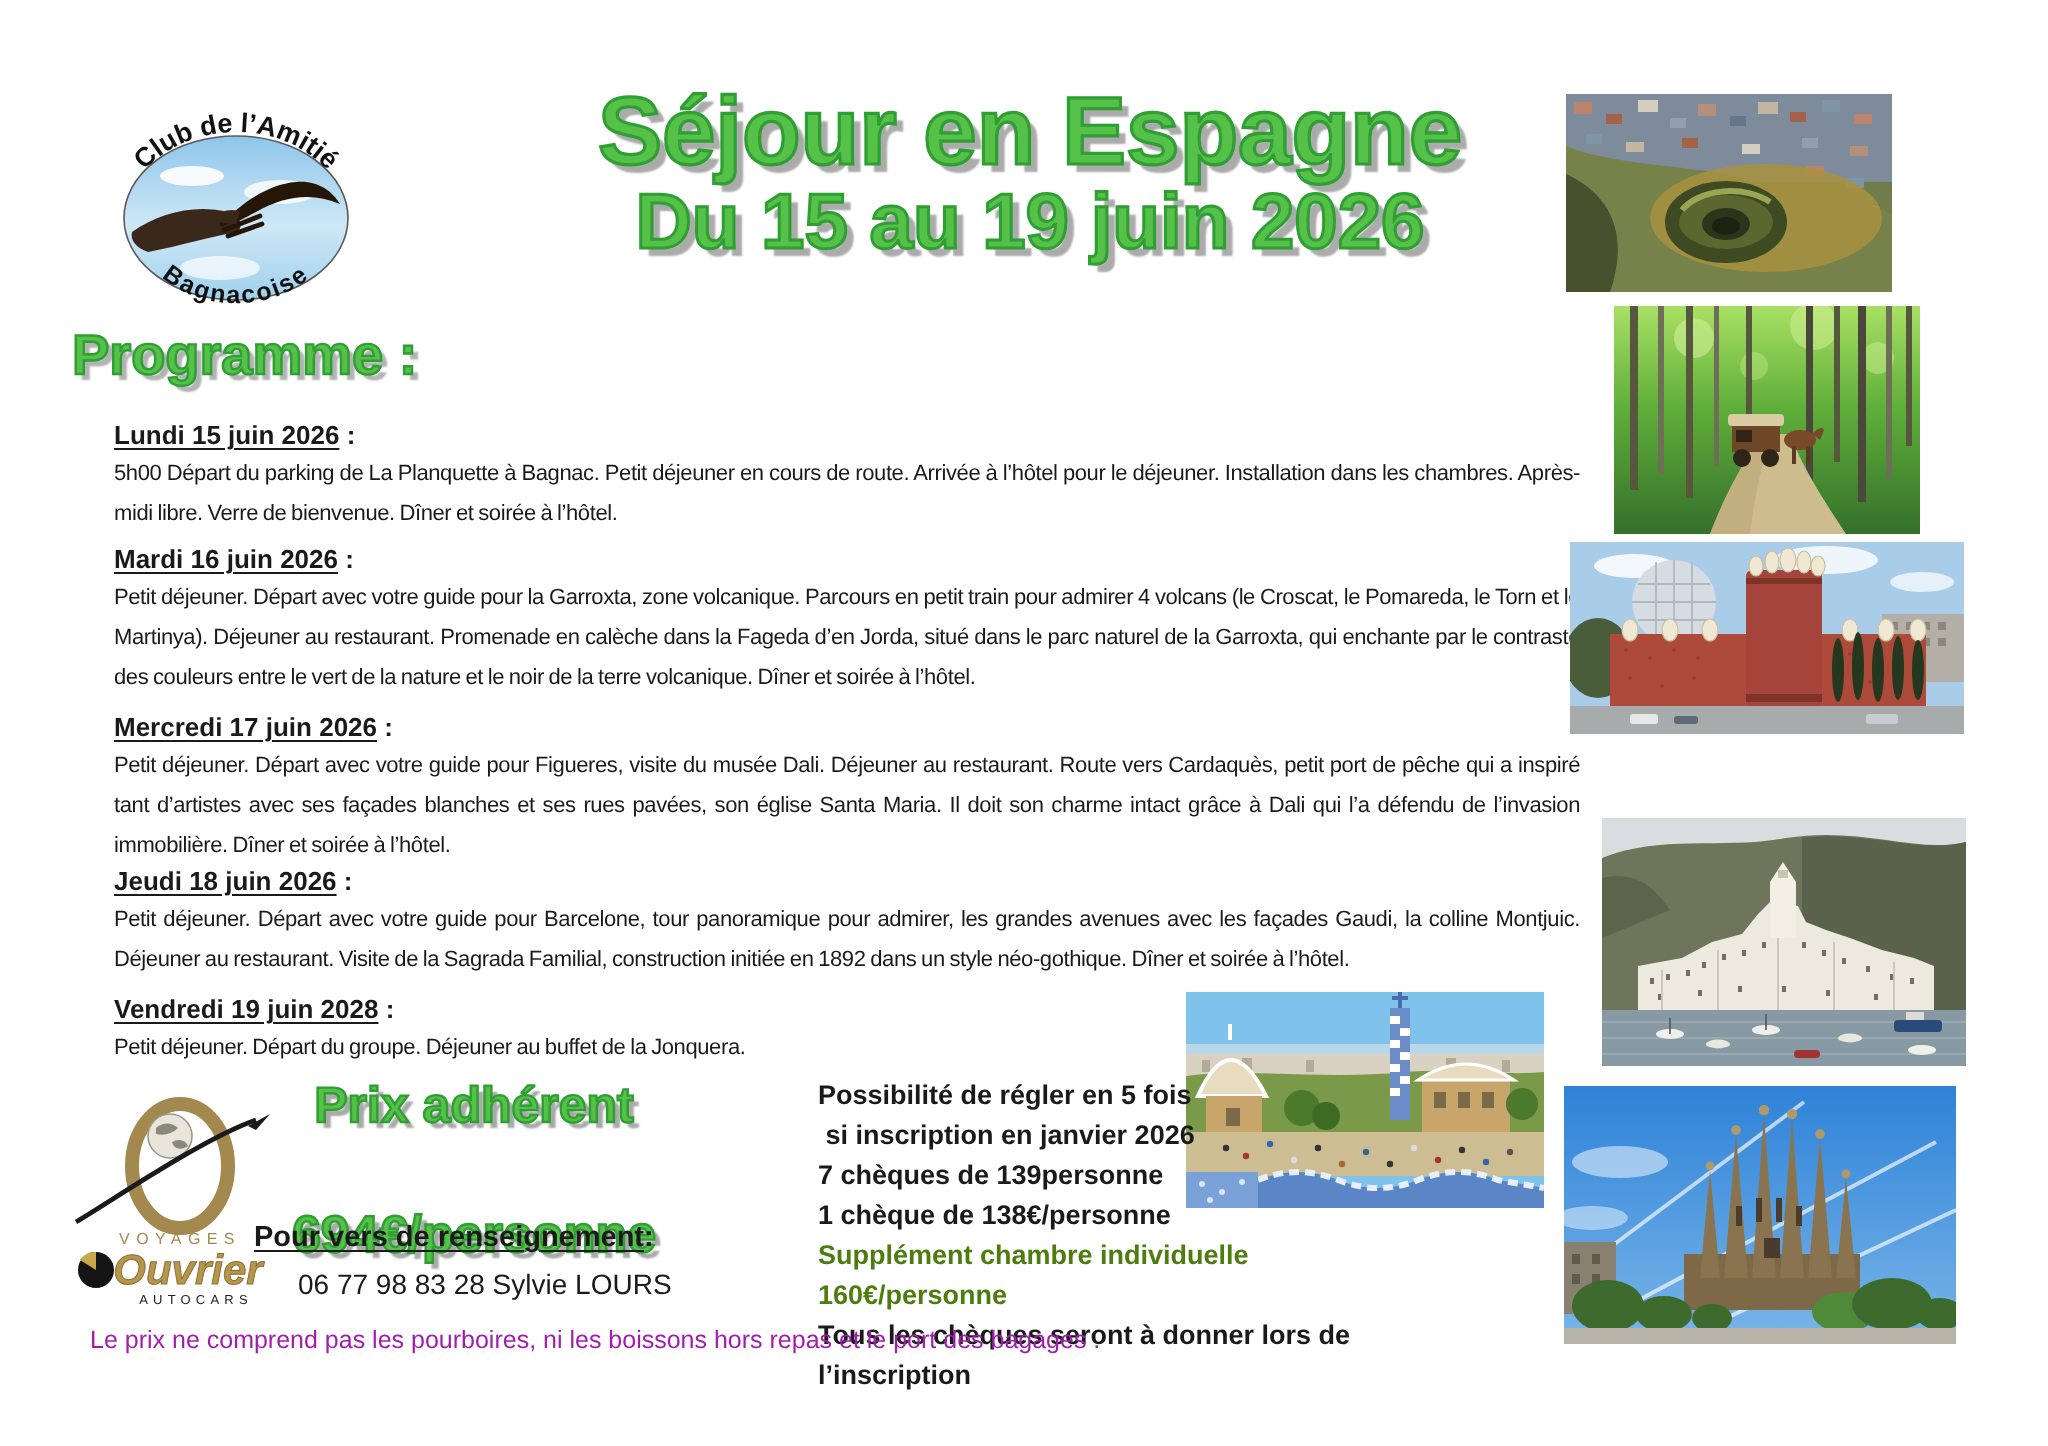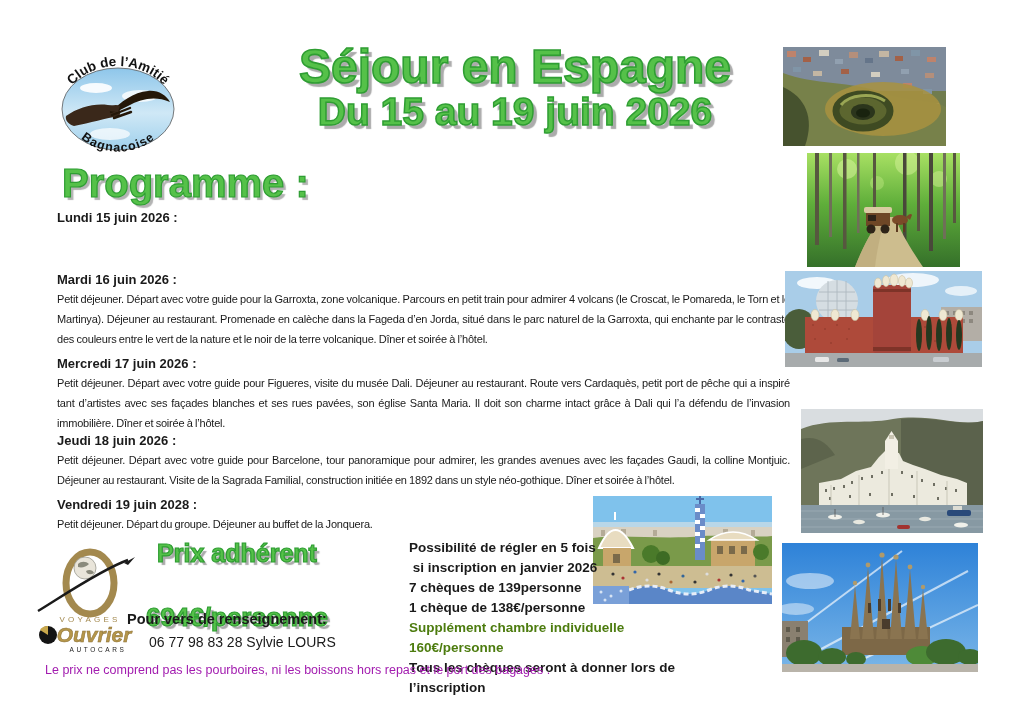--- a/index.html
+++ b/index.html
@@ -6,26 +6,26 @@
   .page{position:relative;width:1024px;height:723px;background:#ffffff;margin:0 auto;
         font-family:"Liberation Sans",sans-serif;color:#1a1a1a;overflow:hidden;}
   .abs{position:absolute;}
 
   
   .wa{font-weight:700;color:#55c149;-webkit-text-stroke:1.2px #2f9e33;
       text-shadow:3px 3px 1px #b3b3b3;letter-spacing:0px;line-height:1.04;}
   .title-block{left:280px;top:42px;width:470px;text-align:center;}
   .title-l1{font-size:48px;-webkit-text-stroke:1.6px #2f9e33;text-shadow:4px 4px 1px #ababab;}
   .title-l2{font-size:39px;-webkit-text-stroke:1.5px #2f9e33;text-shadow:4px 4px 1px #ababab;}
-  .programme{left:62px;top:163px;font-size:40px;}
+  .programme{left:36px;top:163px;font-size:28px;}
 
   
   .day{position:absolute;left:57px;width:733px;}
   .day-heading{font-size:13px;font-weight:700;line-height:17px;margin:0;white-space:pre-wrap;}
-  .u{text-underline-offset:2px;}
+  .u{text-decoration:underline;text-underline-offset:2px;}
   .day-body{font-size:11px;line-height:20px;text-align:justify;margin:1px 0 0 0;
             letter-spacing:-0.2px;word-spacing:-0.5px;white-space:pre-line;}
 
   
   .photo{position:absolute;overflow:hidden;}
   .photo svg{display:block;}
 
   
   .price-block{left:132px;top:536px;width:210px;text-align:center;}
   .price-l{font-size:25px;line-height:35px;text-shadow:3px 3px 1px #a9a9a9;}
@@ -82,20 +82,21 @@
 
   <div class="abs title-block">
     <div class="wa title-l1">Séjour en Espagne</div>
     <div class="wa title-l2">Du 15 au 19 juin 2026</div>
   </div>
 
   <div class="abs wa programme">Programme :</div>
 
   <div class="day" style="top:209px;">
     <p class="day-heading"><span class="u">Lundi 15 juin 2026</span><span> :</span></p>
+    <p class="day-body">5h00 Départ du parking de La Planquette à Bagnac. Petit déjeuner en cours de route. Arrivée à l’hôtel pour le déjeuner. Installation dans les chambres. Après-midi libre. Verre de bienvenue. Dîner et soirée à l’hôtel.</p>
   </div>
   <div class="day" style="top:271px;">
     <p class="day-heading"><span class="u">Mardi 16 juin 2026</span><span> :</span></p>
     <p class="day-body">Petit déjeuner. Départ avec votre guide pour la Garroxta, zone volcanique. Parcours en petit train pour admirer 4 volcans (le Croscat, le Pomareda, le Torn et le Martinya). Déjeuner au restaurant. Promenade en calèche dans la Fageda d’en Jorda, situé dans le parc naturel de la Garroxta, qui enchante par le contraste des couleurs entre le vert de la nature et le noir de la terre volcanique. Dîner et soirée à l’hôtel.</p>
   </div>
   <div class="day" style="top:355px;">
     <p class="day-heading"><span class="u">Mercredi 17 juin 2026</span><span> :</span></p>
     <p class="day-body">Petit déjeuner. Départ avec votre guide pour Figueres, visite du musée Dali. Déjeuner au restaurant. Route vers Cardaquès, petit port de pêche qui a inspiré tant d’artistes avec ses façades blanches et ses rues pavées, son église Santa Maria. Il doit son charme intact grâce à Dali qui l’a défendu de l’invasion immobilière. Dîner et soirée à l’hôtel.</p>
   </div>
   <div class="day" style="top:432px;">

